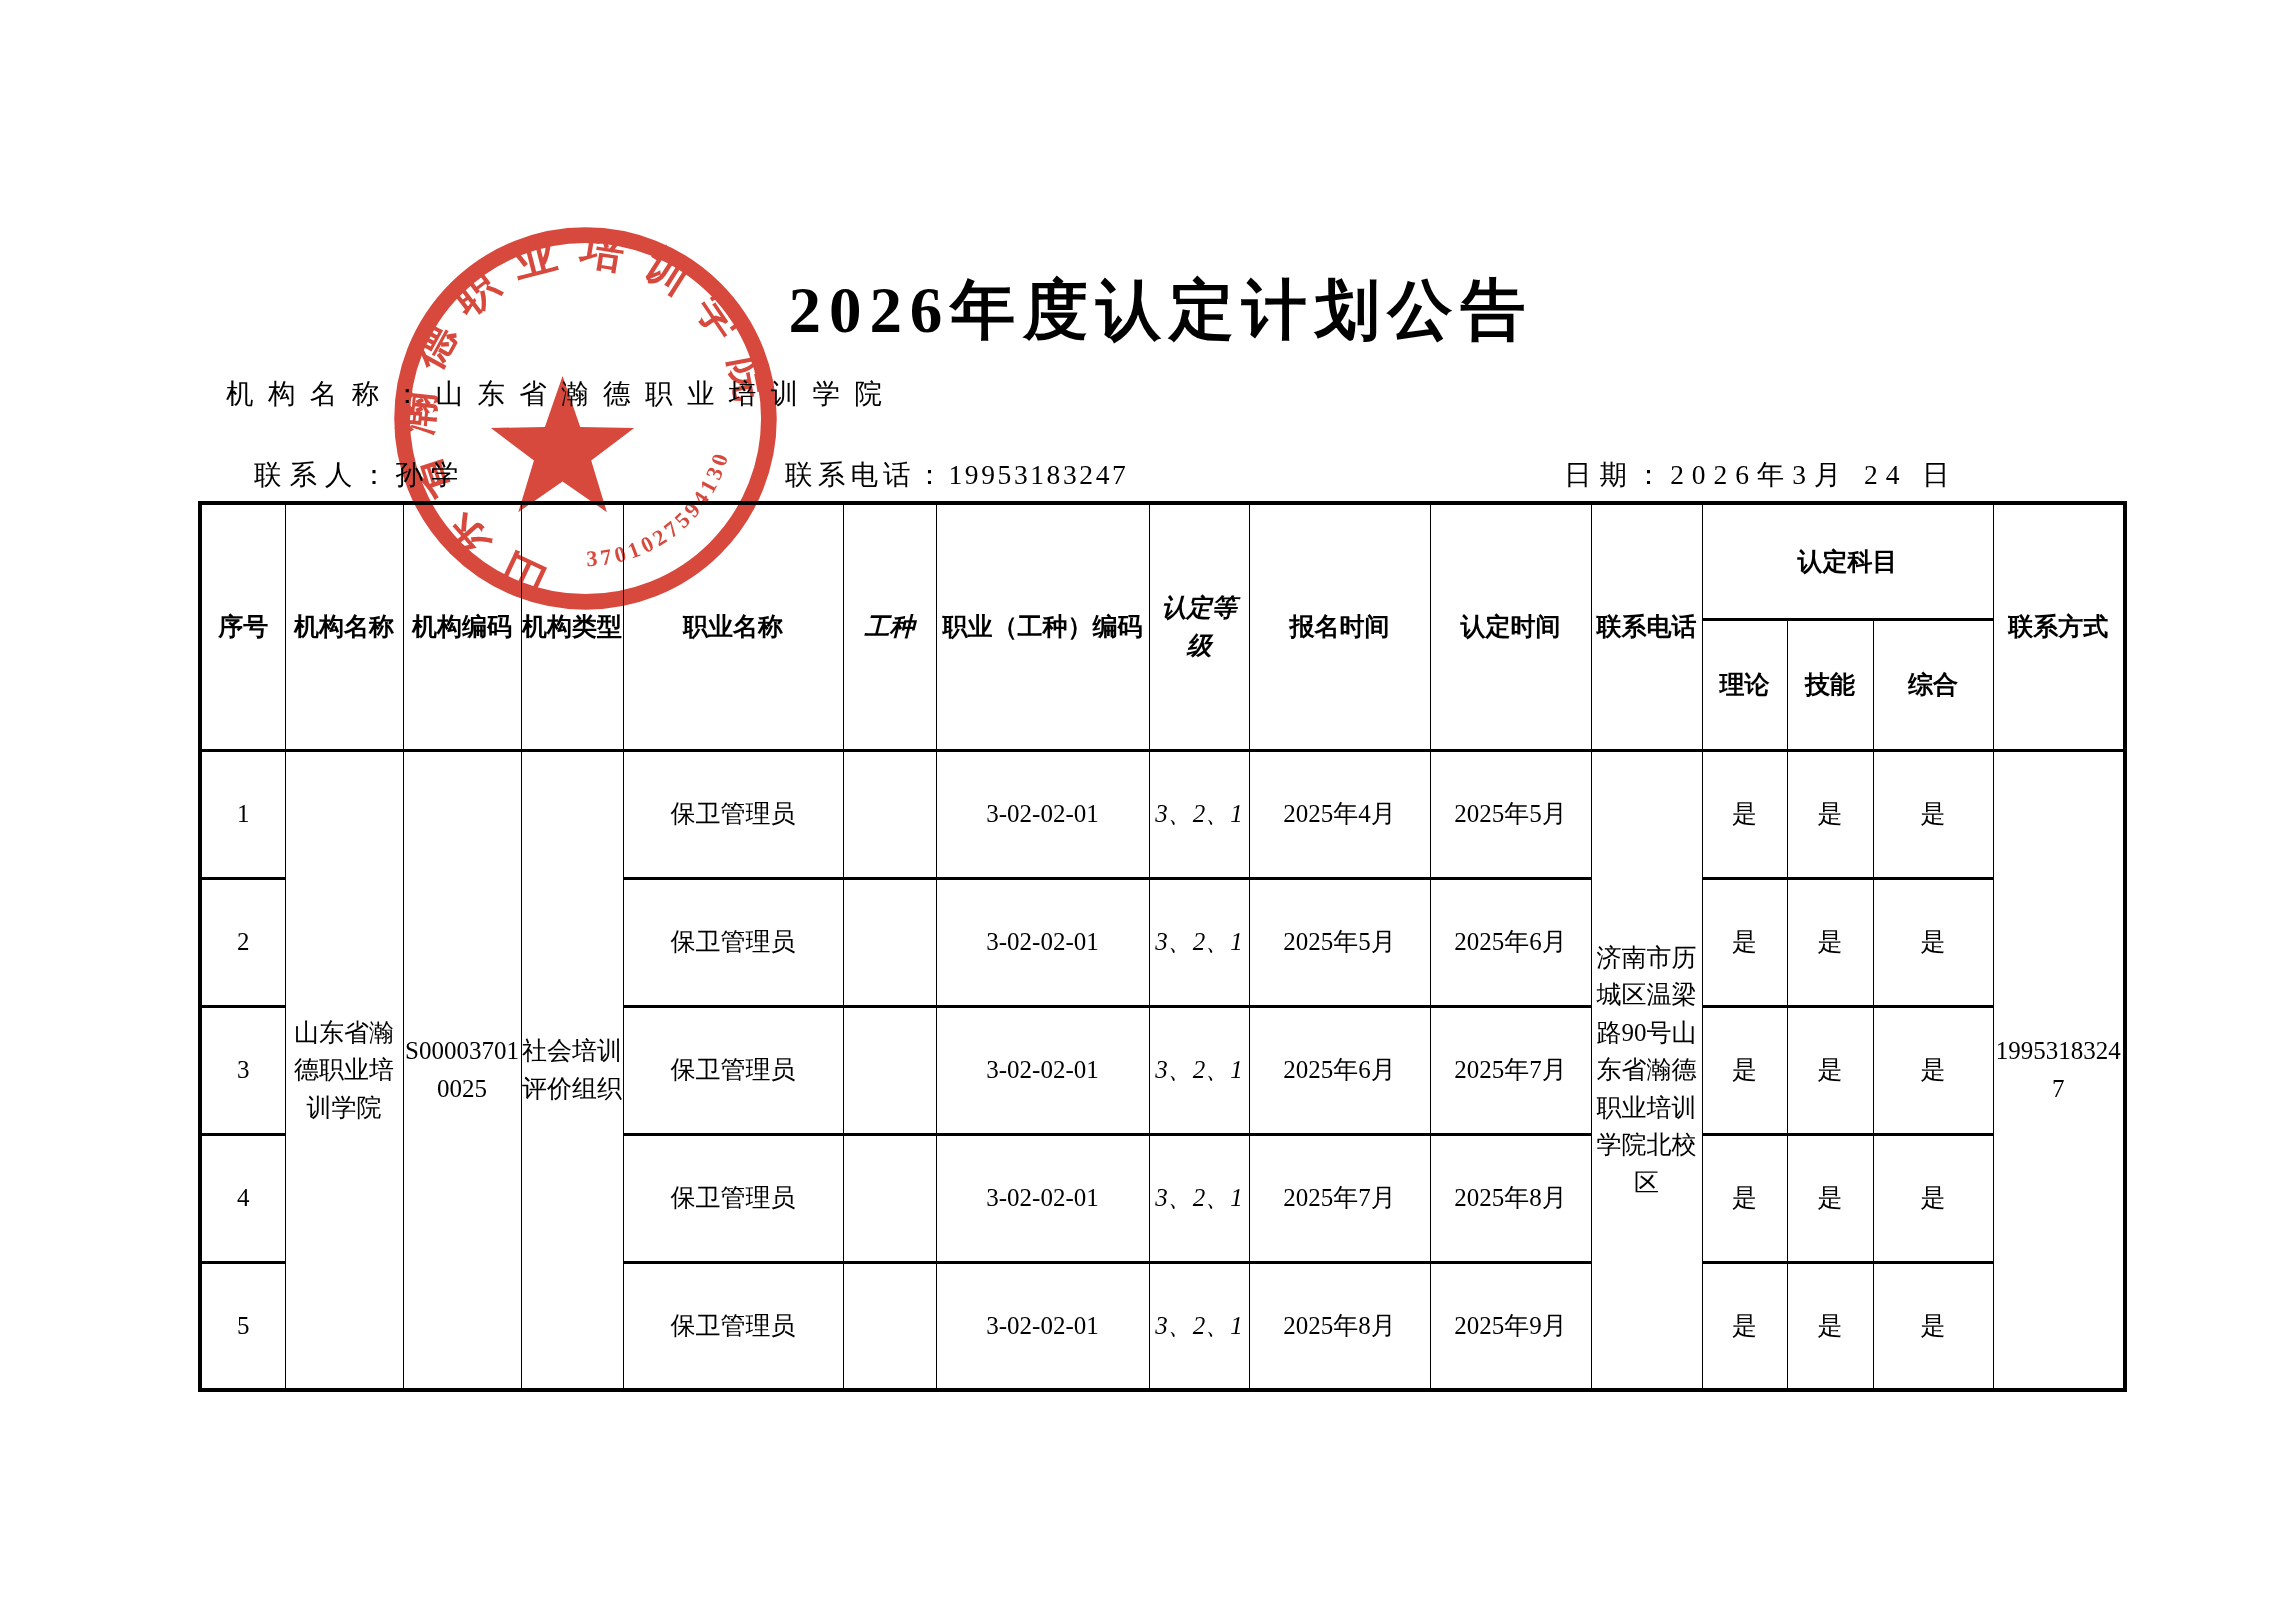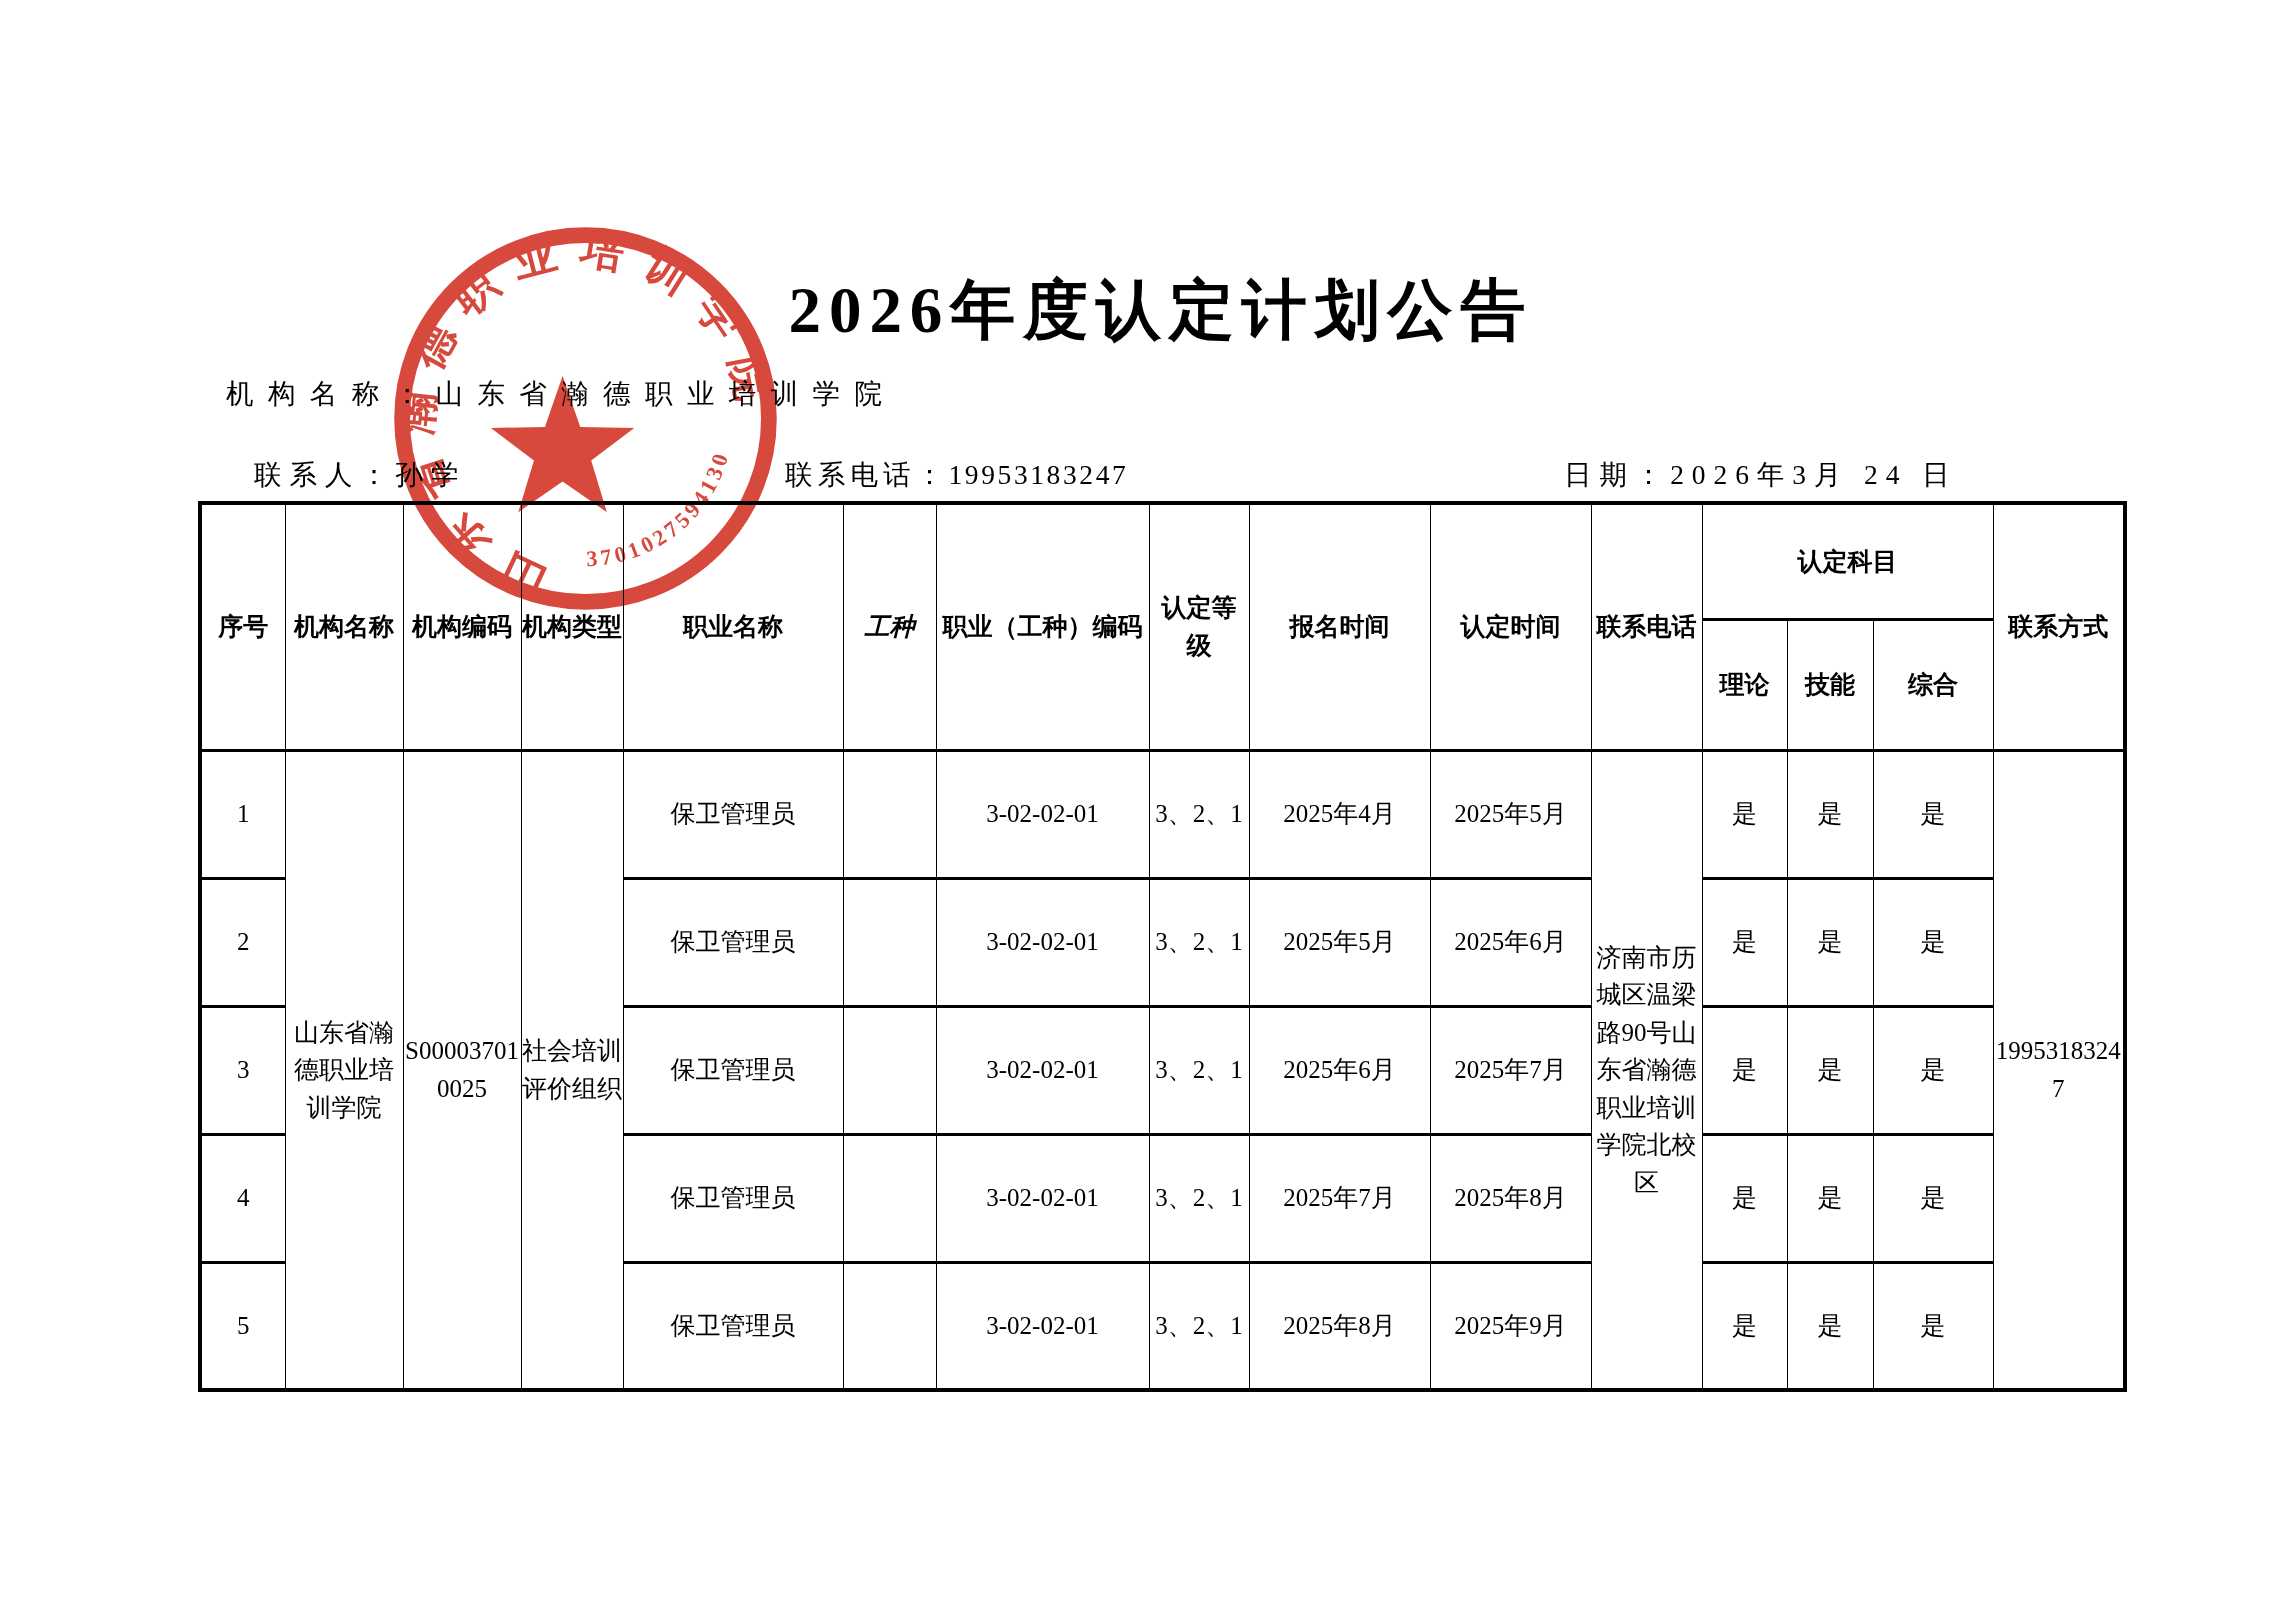--- a/index.html
+++ b/index.html
@@ -37,21 +37,21 @@
   .plan-table tbody tr{height:128px;}
 
   
   .c-seq{padding:0 19.6px;}
   .c-orgname{padding:0 26px;}
   .c-orgcode{padding:0 26px;line-break:anywhere;}
   .c-orgtype{padding:0 21px;}
   .c-occ{padding:0 13px;}
   .c-wt{padding:0 23.6px;font-style:italic;}
   .c-occode{padding:0 34px;line-break:anywhere;}
-  .c-level{padding:0 22px;line-break:anywhere;}
+  .c-level{padding:0 22px;line-break:anywhere;font-style:italic;}
   .c-signup{padding:0 37px;}
   .c-assess-h{padding:0 33px;}
   .c-assess-d{padding:0 26px;}
   .c-place{padding:0 23.6px;}
   .c-sub{padding:0 19.6px;}
   .c-comp{padding:0 26px;margin-left:16px;}
   .c-contact-h{padding:0 30px;}
   .c-contact-d{padding:0 26px;line-break:anywhere;}
   .justify-cell{text-align:justify;text-justify:inter-character;text-align-last:center;}
   .place-cell{line-height:1.8;}

